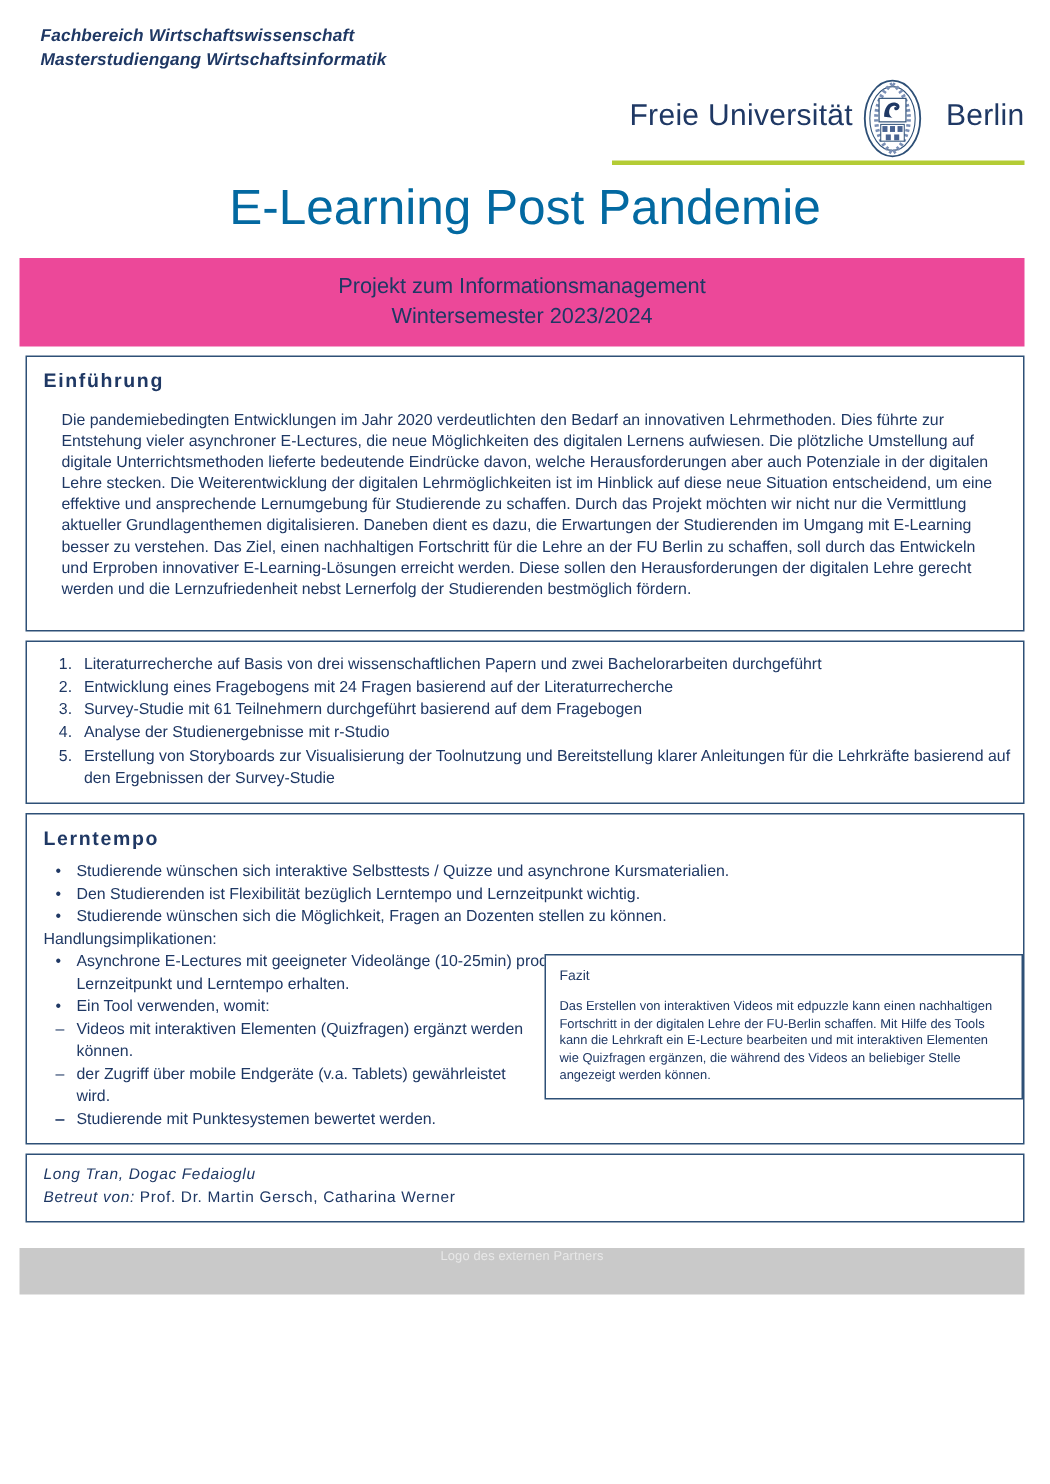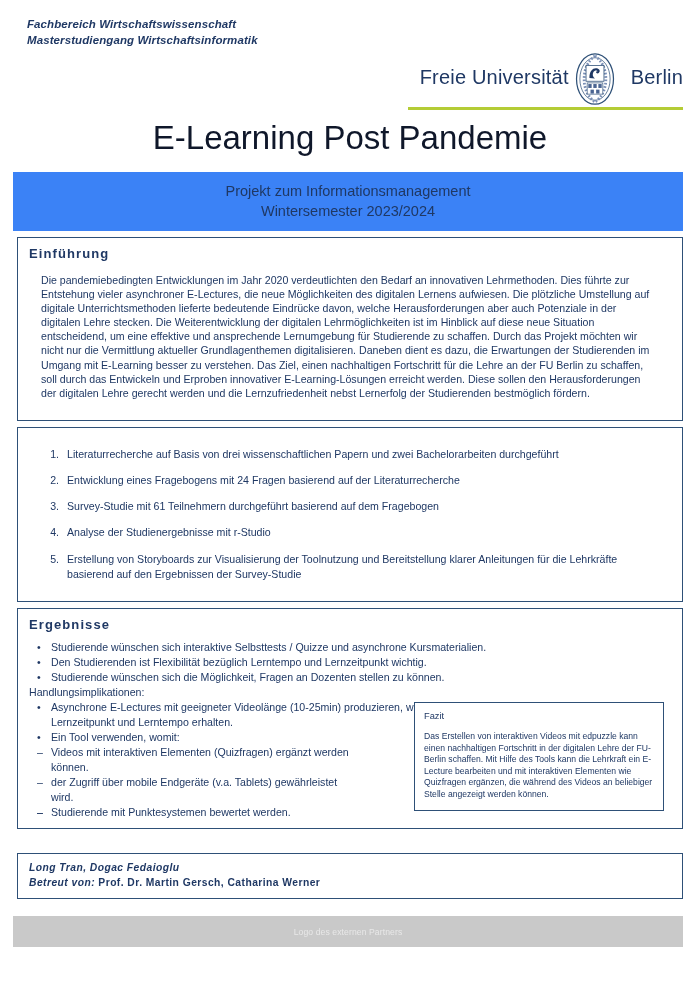--- a/index.html
+++ b/index.html
@@ -74,46 +74,46 @@
     right: 0;
     bottom: -5px;
     height: 3.5px;
     background: #B4CC35;
   }
 
   
   .title {
     text-align: center;
     font-size: 33px;
-    color: #0f172a;
+    color: #0369a1;
     letter-spacing: 0px;
     line-height: 40px;
     margin: 0;
     padding: 0 0 14px 0;
     font-weight: normal;
   }
 
   
   .subtitle-band {
     margin: 0 17px 0 13px;
-    background: #3b82f6;
+    background: #ec4899;
     color: #1F3864;
     text-align: center;
     padding: 9px 0 10px 0;
     font-size: 14.5px;
     line-height: 20px;
   }
   .subtitle-line { display: block; }
 
   
   .section {
     margin: 6px 17px 0 17px;
     border: 1.4px solid #2E5077;
     box-sizing: border-box;
-    padding: 8px 18px 8px 11px;
+    padding: 8px 0 8px 11px;
     background: #ffffff;
   }
   .section-title {
     font-weight: bold;
     font-size: 13px;
     color: #1F3864;
     letter-spacing: 1.1px;
     margin: 0 0 8px 0;
   }
   .body-text {
@@ -127,21 +127,21 @@
   
   ol.numlist {
     margin: 0;
     padding: 0 0 0 22px;
     font-size: 10.6px;
     line-height: 15.2px;
     color: #1F3864;
   }
   ol.numlist li {
     padding-left: 5px;
-    margin: 11px;
+    margin: 0;
   }
 
   
   .res-lead {
     font-size: 10.6px;
     line-height: 15px;
     margin: 0 0 0 0;
   }
   ul.bullets {
     list-style: none;
@@ -161,64 +161,63 @@
     top: 0;
   }
   .res-wrap { position: relative; }
   .dash-block { width: 330px; }
 
   
   .fazit {
     position: absolute;
     right: 0px;
     top: 62px;
-    width: 250px;
+    width: 319px;
     border: 1.3px solid #2E5077;
     box-sizing: border-box;
     padding: 7px 9px 9px 9px;
     background: #ffffff;
   }
   .fazit-title {
     font-size: 9.3px;
     line-height: 13px;
     margin: 0 0 8px 0;
     color: #1F3864;
   }
   .fazit-text {
     font-size: 8.6px;
     line-height: 11.6px;
     margin: 0;
     color: #1F3864;
   }
 
   
   .authors {
-    margin: 24px 17px 0 17px;
+    margin: 6px 17px 0 17px;
     border: 1.4px solid #2E5077;
     box-sizing: border-box;
     padding: 7px 10px 8px 11px;
     font-style: italic;
-    font-weight: bold;
+    font-weight: normal;
     font-size: 10.3px;
     line-height: 14.5px;
     letter-spacing: 0.45px;
     color: #1F3864;
   }
   .authors .supervisor-names {
     font-style: normal;
   }
 
   
   .partner-logo {
     margin: 17px 17px 0 13px;
     height: 31px;
     background: #C9C9C9;
     color: #E8E8E8;
     display: flex;
-    align-items: center;
     justify-content: center;
     font-size: 8.6px;
     letter-spacing: 0.1px;
   }
 </style>
 </head>
 <body>
 
 <div class="poster">
 
@@ -272,21 +271,21 @@
     <ol class="numlist">
       <li>Literaturrecherche auf Basis von drei wissenschaftlichen Papern und zwei Bachelorarbeiten durchgeführt</li>
       <li>Entwicklung eines Fragebogens mit 24 Fragen basierend auf der Literaturrecherche</li>
       <li>Survey-Studie mit 61 Teilnehmern durchgeführt basierend auf dem Fragebogen</li>
       <li>Analyse der Studienergebnisse mit r-Studio</li>
       <li>Erstellung von Storyboards zur Visualisierung der Toolnutzung und Bereitstellung klarer Anleitungen für die Lehrkräfte basierend auf den Ergebnissen der Survey-Studie</li>
     </ol>
   </div>
 
   <div class="section">
-    <div class="section-title">Ergebnisse</div>
+    <div class="section-title">Lerntempo</div>
 
     <div class="res-wrap">
 
 
       <ul class="bullets">
         <li>
           <span class="marker">•</span>
           <span>Studierende wünschen sich interaktive Selbsttests / Quizze und asynchrone Kursmaterialien.</span>
         </li>
         <li>

